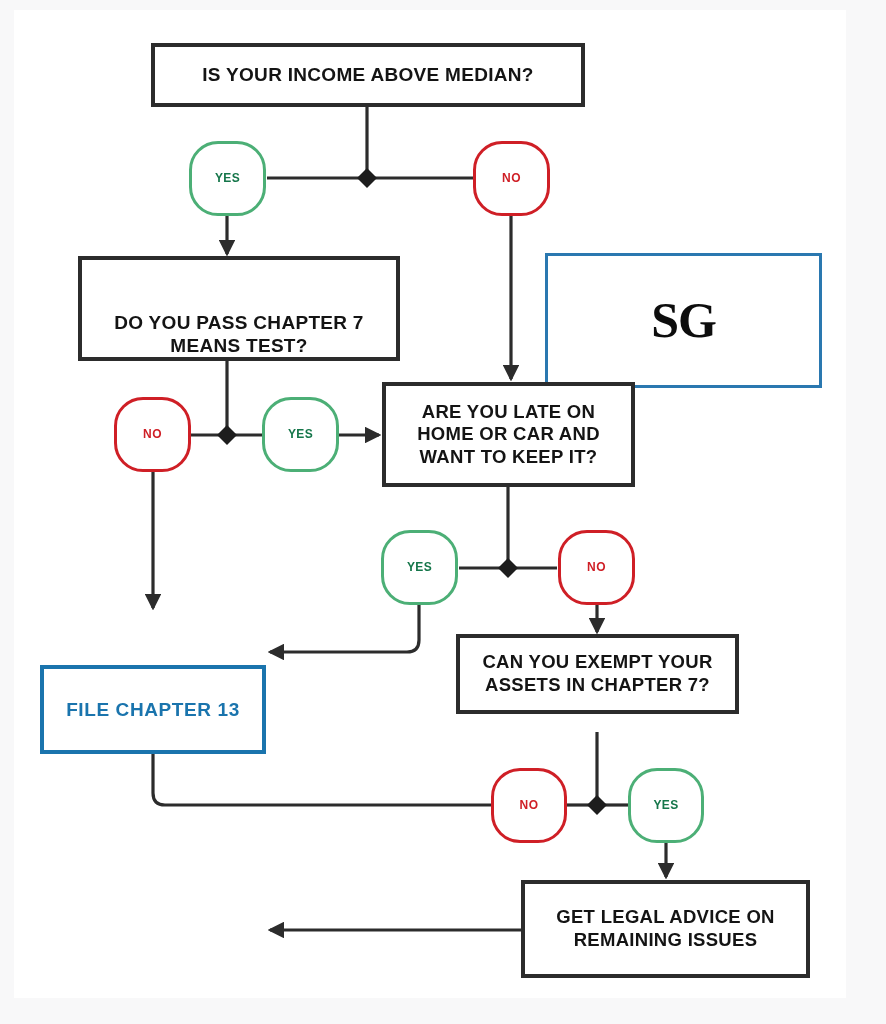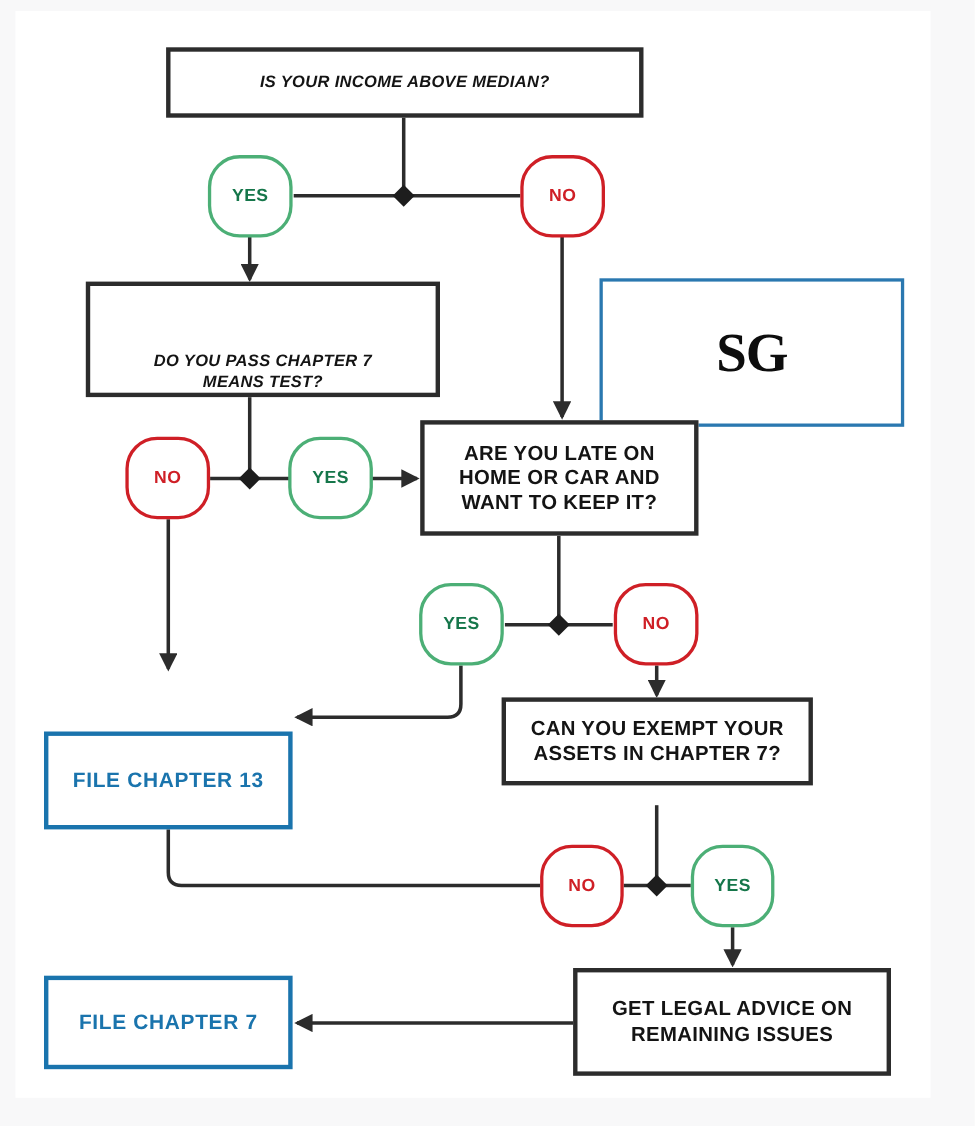--- a/index.html
+++ b/index.html
@@ -81,23 +81,23 @@
     color: #0d0d0d;
     letter-spacing: -1px;
   }
   .logo-url {
     font-family: "Liberation Sans", sans-serif;
     font-weight: bold;
     font-size: 17px;
     color: #0d0d0d;
     letter-spacing: -0.2px;
   }
-  .label-20 { font-size: 15px; font-style: italic; }
+  .label-20 { font-size: 19px; }
   .label-18 { font-size: 18.5px; }
-  .label-yn { font-size: 16px; border-radius: 29px; }
+  .label-yn { font-size: 12px; border-radius: 29px; }
   .label-out { font-size: 19px; }
 </style>
 </head>
 <body>
 
 <div id="root">
   <div id="canvas"></div>
 
   <svg id="flow" viewBox="0 0 886 1024" xmlns="http://www.w3.org/2000/svg">
     <defs>
@@ -210,23 +210,20 @@
   </div>
 
   <div class="node no-node label-yn" style="left:491px; top:768px; width:76px; height:75px;">
     <span>NO</span>
   </div>
 
   <div class="node yes-node label-yn" style="left:628px; top:768px; width:76px; height:75px;">
     <span>YES</span>
   </div>
 
-  <div class="node out-node label-out" style="left:40px; top:887px; width:226px; height:85px;">
-    <span>FILE CHAPTER 7</span>
-  </div>
 
   <div class="node q-node label-18" style="left:521px; top:880px; width:289px; height:98px;">
     <span>
       <span>GET LEGAL ADVICE ON</span><br>
       <span>REMAINING ISSUES</span>
     </span>
   </div>
 </div>
 
 </body></html>

